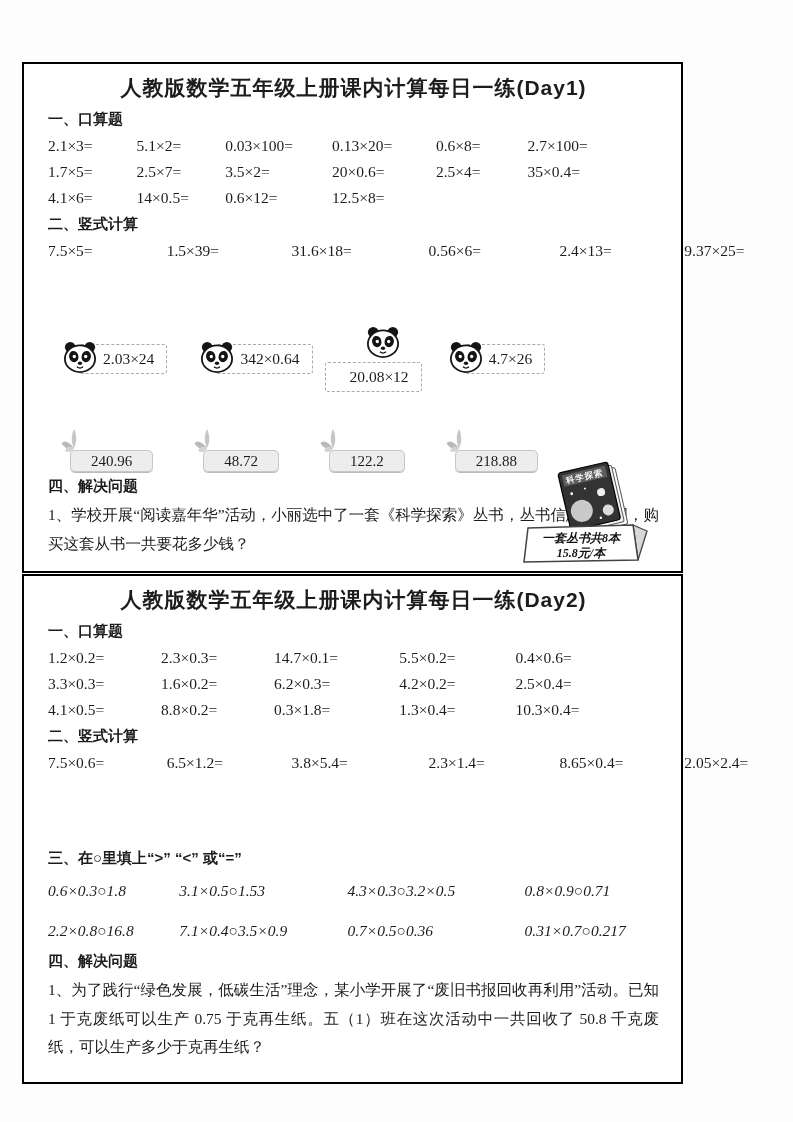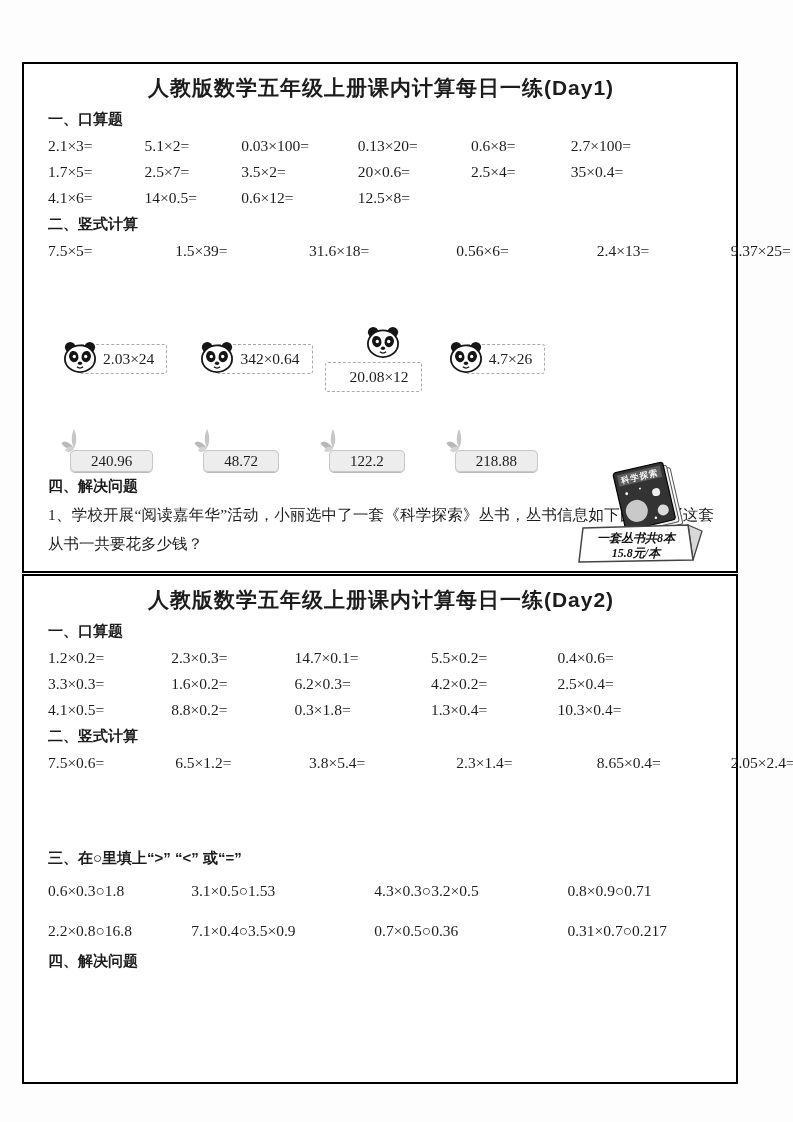--- a/index.html
+++ b/index.html
@@ -1,38 +1,38 @@
 <!DOCTYPE html>
 <html><head>
 <meta charset="utf-8">
 <style>
   html,body{margin:0;padding:0;}
   body{
     width:793px;height:1122px;background:#fdfdfd;position:relative;
     font-family:"Liberation Serif","DejaVu Serif",serif;color:#1c1c1c;
   }
   .day-box{
-    position:absolute;left:22px;width:716px;box-sizing:border-box;
+    position:absolute;left:22px;width:661px;box-sizing:border-box;
     border:2px solid #000;background:#fff;padding:6px 22px 0 24px;
   }
   #day1-box{top:62px;height:511px;}
   #day2-box{top:574px;height:510px;}
   .sheet-title{
     text-align:center;font-family:"Liberation Sans","DejaVu Sans",sans-serif;
     font-weight:bold;font-size:21px;margin:4px 0 8px 0;letter-spacing:1px;
   }
   .sec-heading{
     font-family:"Liberation Sans","DejaVu Sans",sans-serif;font-weight:bold;
     font-size:15px;margin:7px 0 5px 0;
   }
   .calc-row{display:grid;font-size:15.5px;margin:8px 0;}
   .cols6{grid-template-columns:14.5% 14.5% 17.5% 17% 15% 21.5%;}
   .cols6v{grid-template-columns:15.5% 16.5% 18.5% 17.5% 16.5% 15.5%;gap:24px;}
   .cols5{grid-template-columns:18.5% 18.5% 20.5% 19% 23.5%;}
-  .cols4{grid-template-columns:21.5% 27.5% 29% 22%;}
+  .cols4{grid-template-columns:21.5% 27.5% 29% 22%;font-style:italic;}
   .calc-row span{white-space:nowrap;}
   .workspace1{height:46px;}
   .workspace2{height:62px;}
   
   .connect-problems{display:flex;margin:12px 0 0 14px;}
   .panda-item{display:flex;align-items:center;margin-right:32px;}
   .panda-item:nth-child(3){margin-right:26px;flex-direction:column;}
   .panda-icon{position:relative;z-index:2;flex:0 0 auto;}
   .panda-expr{
     border:1.5px dashed #aaa;border-radius:3px;background:#fff;
@@ -283,13 +283,14 @@
     <span>0.8×0.9○0.71</span>
   </div>
   <div class="calc-row cols4" style="margin-top:22px;">
     <span>2.2×0.8○16.8</span>
     <span>7.1×0.4○3.5×0.9</span>
     <span>0.7×0.5○0.36</span>
     <span>0.31×0.7○0.217</span>
   </div>
 
   <div class="sec-heading" style="margin-top:12px;">四、解决问题</div>
+  <div class="problem-text">1、为了践行“绿色发展，低碳生活”理念，某小学开展了“废旧书报回收再利用”活动。已知 1 于克废纸可以生产 0.75 于克再生纸。五（1）班在这次活动中一共回收了 50.8 千克废纸，可以生产多少于克再生纸？</div>
 </div>
 
 </body></html>

